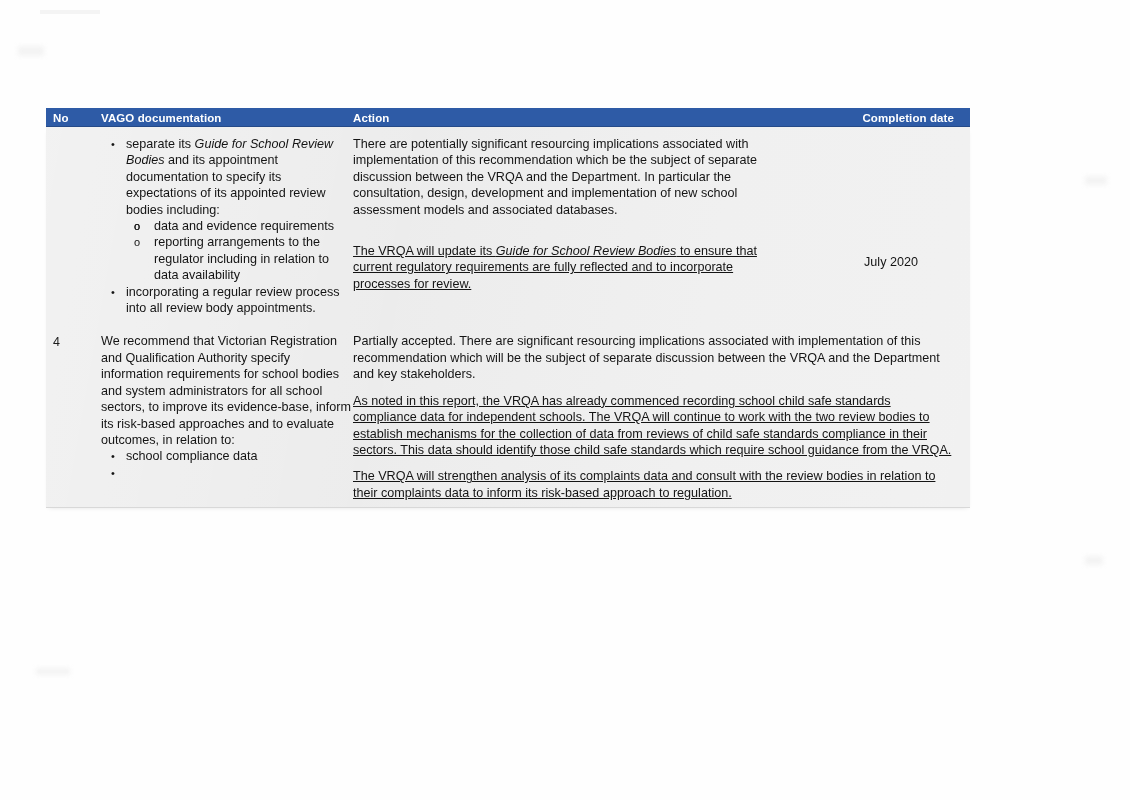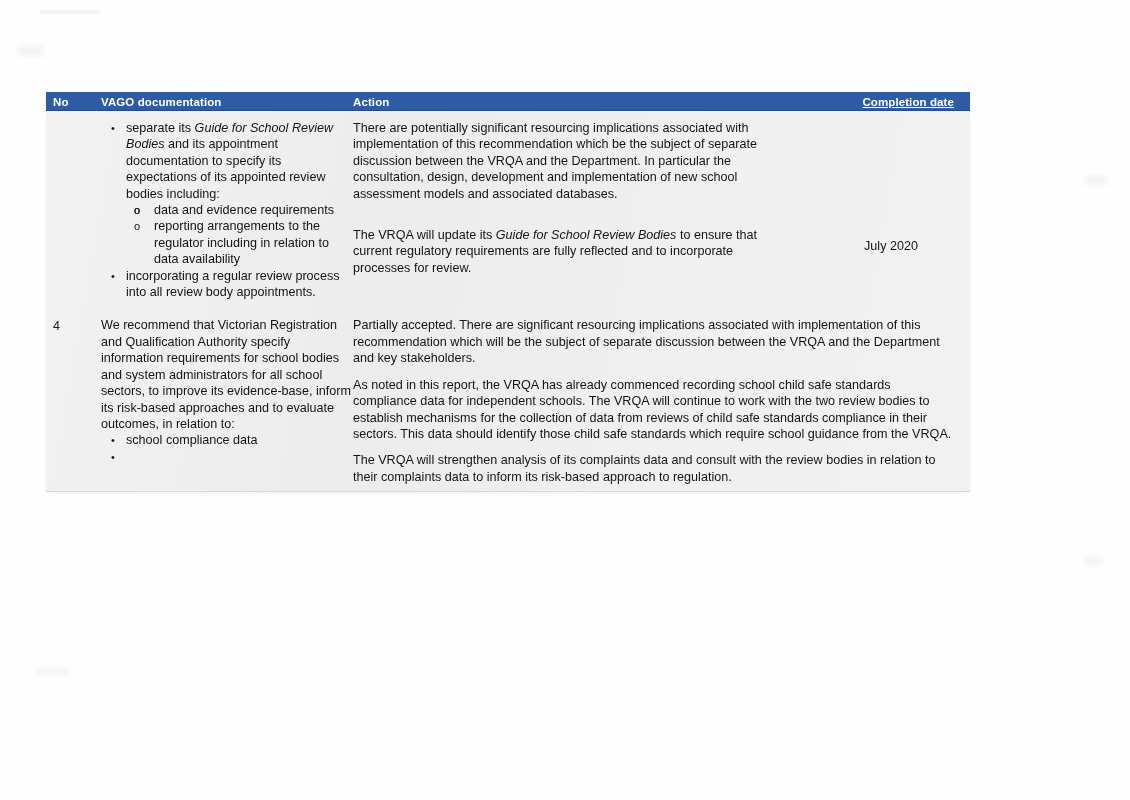--- a/index.html
+++ b/index.html
@@ -31,42 +31,42 @@
   .smudge-a { left: 40px;  top: 10px;  width: 60px;  height: 4px; }
   .smudge-b { left: 18px;  top: 46px;  width: 26px;  height: 10px; filter: blur(2px); }
   .smudge-c { left: 1085px;top: 176px; width: 22px;  height: 9px;  filter: blur(2px); }
   .smudge-d { left: 1085px;top: 556px; width: 18px;  height: 9px;  filter: blur(2px); }
   .smudge-e { left: 36px;  top: 668px; width: 34px;  height: 7px;  filter: blur(2px); }
 
   
   #recommendation-table {
     position: absolute;
     left: 46px;
-    top: 92px;
+    top: 108px;
     width: 924px;
   }
 
   .table-header {
     display: flex;
     align-items: center;
     background: #2e5ba6;
     height: 19px;
     box-shadow: inset 0 -1px 0 rgba(0,0,0,.18);
   }
   .table-header .th {
     color: #ffffff;
     font-size: 11.5px;
     font-weight: 700;
     letter-spacing: .1px;
     white-space: nowrap;
   }
   .th-no        { width: 48px; padding-left: 7px; }
   .th-rec       { width: 252px; }
   .th-action    { flex: 1; padding-right: 128px; }
-  .th-date      { width: 158px; text-align: right; padding-right: 16px; text-decoration: underline; }
+  .th-date      { width: 158px; text-align: right; padding-right: 16px; }
 
   .table-body {
     background: #ececec;
     padding-bottom: 6px;
     box-shadow: 0 1px 0 #d8d8d8, 0 3px 5px -3px rgba(0,0,0,.16);
     position: relative;
   }
   
   .table-body::after {
     content: "";
@@ -105,21 +105,21 @@
     font-size: 12.6px;
     line-height: 16.4px;
     color: #141414;
   }
 
   .cell-action p,
   .cell-date p,
   .cell-rec p {
     margin: 0;
   }
-  .cell-action p + p { margin-top: 10px; }
+  .cell-action p + p { margin-top: 10px; text-decoration: underline; }
   .para-gap-large   { margin-top: 25px !important; }
 
   
   ul.bullets, ul.subbullets {
     list-style: none;
     margin: 0;
     padding: 0;
   }
   ul.bullets > li {
     position: relative;

